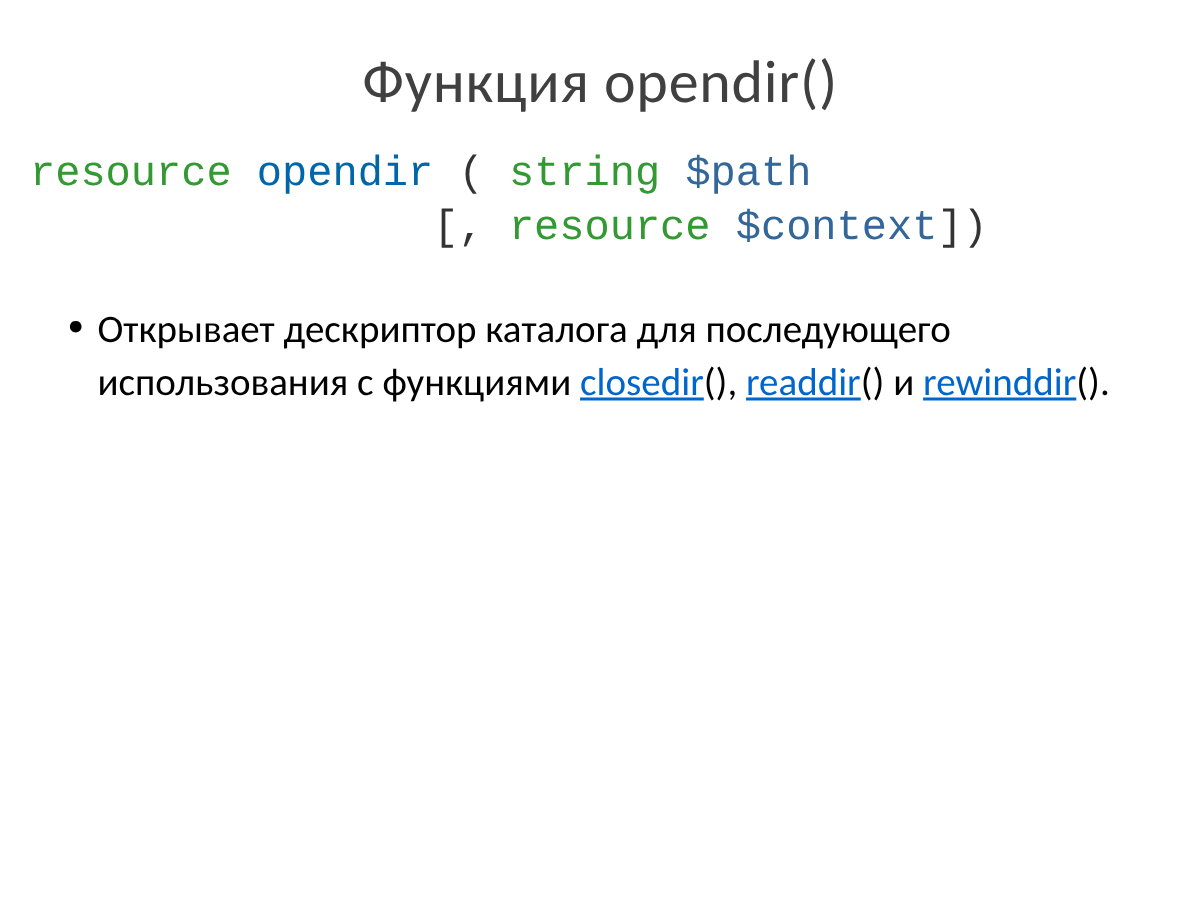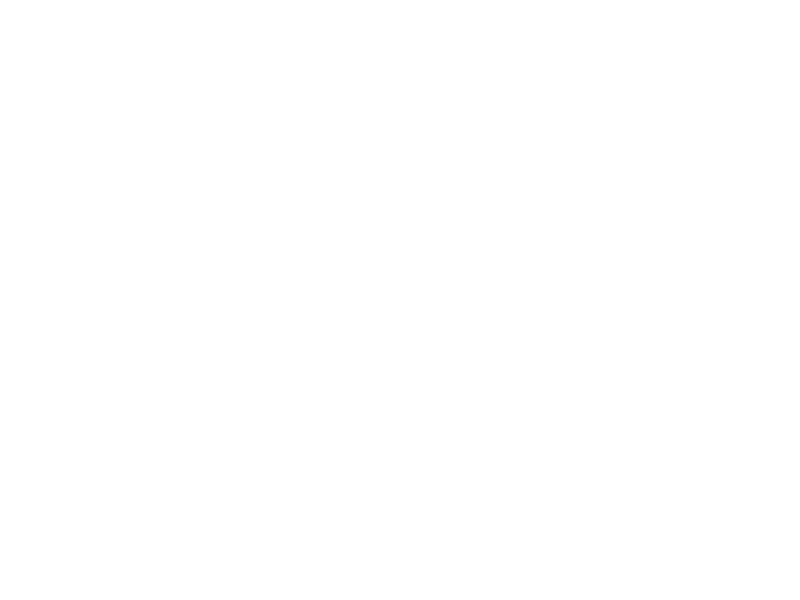--- a/index.html
+++ b/index.html
@@ -58,18 +58,24 @@
   .fn-link {
     color: #0066cc;
     text-decoration: underline;
   }
 </style>
 </head>
 <body>
 
 <div class="slide">
 
+  <h1 class="title">Функция opendir()</h1>
 
+  <div class="code-block"><span class="code-green">resource</span> <span class="code-blue">opendir</span><span class="code-dark"> ( </span><span class="code-green">string</span> <span class="code-darkblue">$path</span>
+<span class="code-dark">                [, </span><span class="code-green">resource</span> <span class="code-darkblue">$context</span><span class="code-dark">])</span></div>
 
   <ul class="bullet-list">
+    <li>
+      <span>Открывает дескриптор каталога для последующего использования с функциями </span><span class="fn-link">closedir</span><span>()</span><span>,  </span><span class="fn-link">readdir</span><span>()</span><span> и </span><span class="fn-link">rewinddir</span><span>()</span><span>.</span>
+    </li>
   </ul>
 
 </div>
 
 </body></html>

